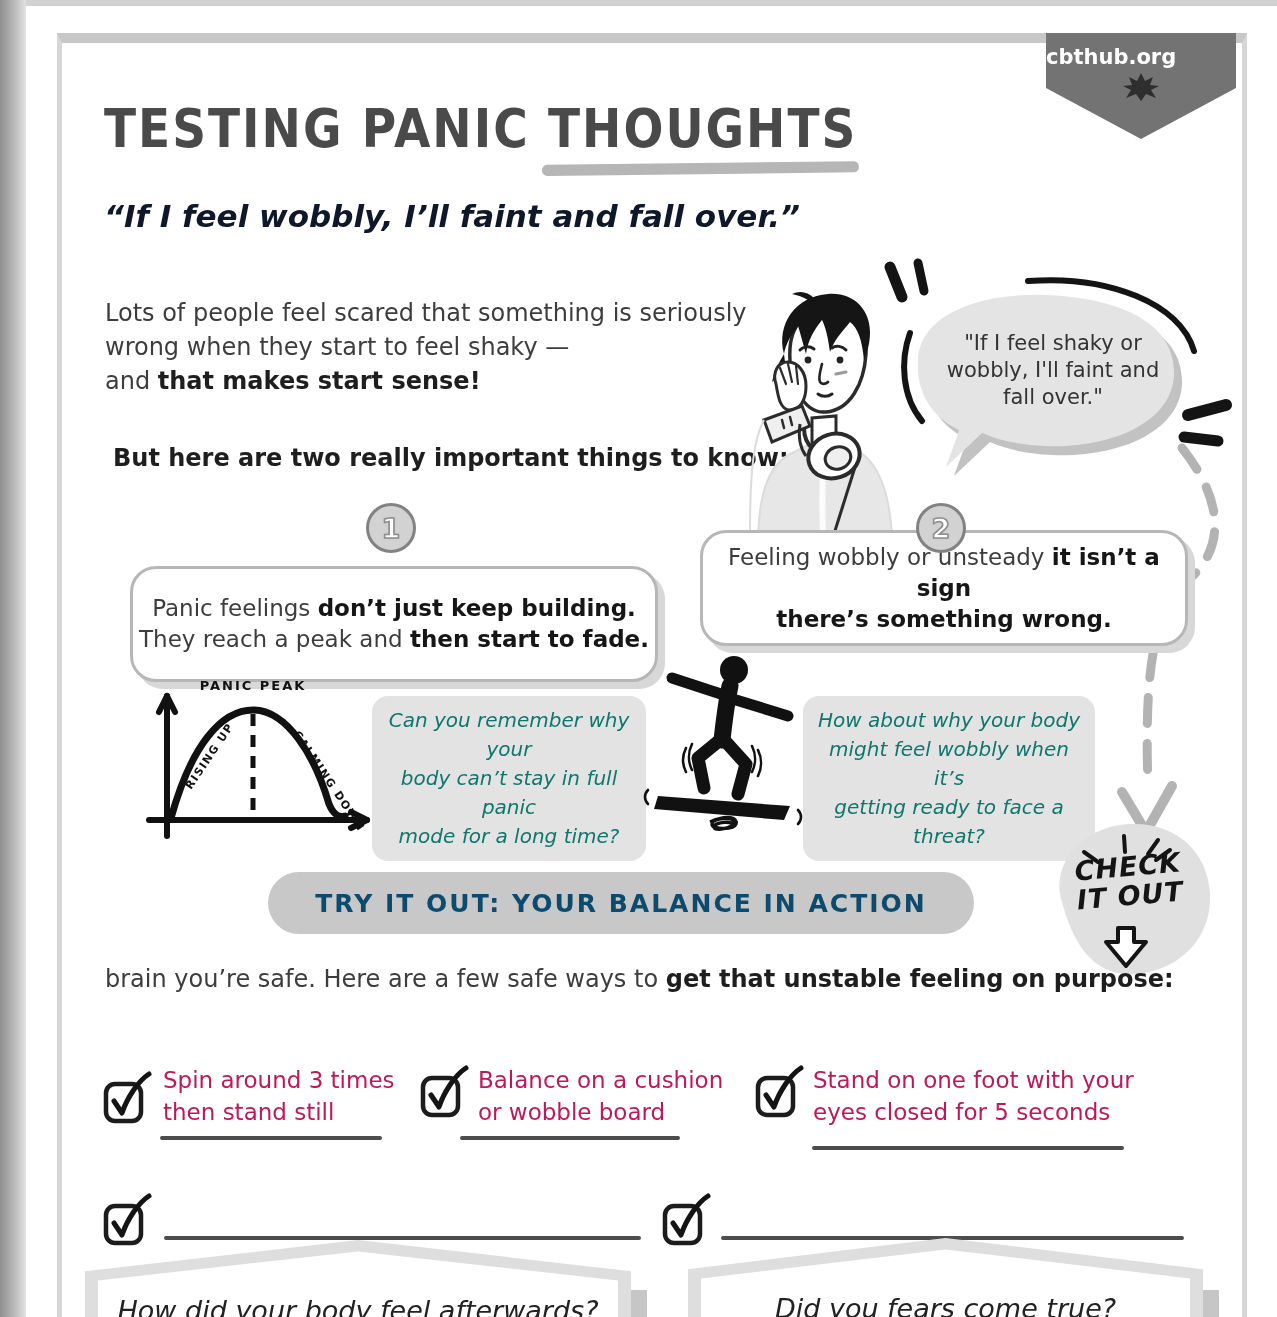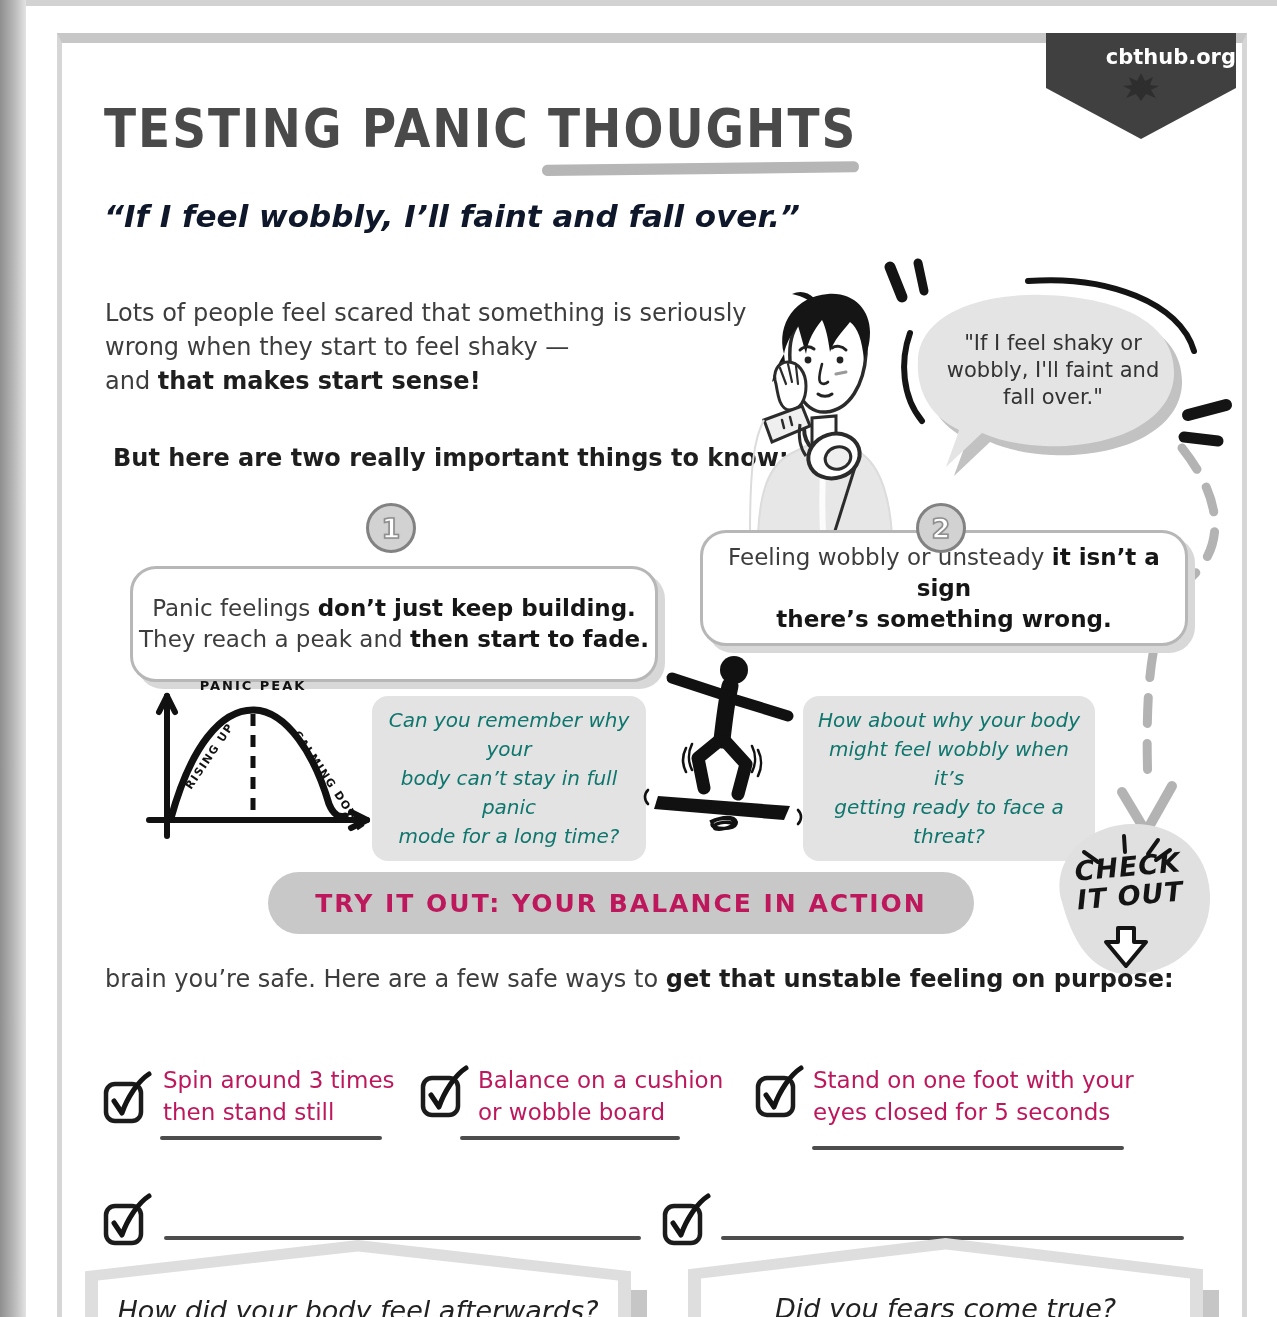--- a/index.html
+++ b/index.html
@@ -10,22 +10,22 @@
   
   #left-strip{left:0;top:0;width:26px;height:1317px;
     background:linear-gradient(to right,#8f8f8f,#b9b9b9 55%,#e3e3e3);}
   #top-strip{left:0;top:0;width:1277px;height:6px;background:#d2d2d2;}
 
   
   #frame{left:57px;top:33px;width:1180px;height:1284px;background:#fff;
     border-top:10px solid #c7c7c7;border-left:5px solid #d6d6d6;border-right:5px solid #d6d6d6;}
 
   
-  #ribbon{left:1046px;top:33px;width:190px;height:106px;background:#404040;
-    clip-path:polygon(0 0,100% 0,100% 52%,50% 100%,0 52%);text-align:right;}
+  #ribbon{left:1046px;top:33px;width:190px;height:106px;background:#737373;
+    clip-path:polygon(0 0,100% 0,100% 52%,50% 100%,0 52%);text-align:left;}
   #ribbon .site{margin-top:12px;color:#fff;font-weight:bold;font-size:21px;}
   #ribbon .star{margin-top:2px;}
 
   
   #title{left:104px;top:98px;font-weight:bold;font-size:47px;letter-spacing:2px;
     color:#4a4a4a;transform:scaleY(1.12);transform-origin:left top;white-space:nowrap;}
   #title .t2{position:relative;display:inline-block;}
   #title .t2::after{content:"";position:absolute;left:-6px;right:-2px;bottom:-13px;height:10px;
     background:#b6b6b6;border-radius:6px;transform:rotate(-0.6deg);}
   #subtitle{left:104px;top:198px;font-weight:bold;font-style:italic;font-size:31px;color:#0f172a;}
@@ -61,21 +61,21 @@
 
   
   #blob{left:1032px;top:806px;width:190px;height:180px;}
   #blob-text{left:1064px;top:852px;width:130px;text-align:center;font-weight:bold;
     font-style:italic;font-size:27px;line-height:29px;letter-spacing:1px;color:#141414;
     transform:rotate(-5deg);}
 
   
   #banner{left:268px;top:872px;width:706px;height:62px;border-radius:32px;background:#c8c8c8;
     display:flex;align-items:center;justify-content:center;font-weight:bold;font-size:25px;
-    letter-spacing:2px;color:#be185d;}
+    letter-spacing:2px;color:#0c4a6e;}
 
   #tryout-para{left:105px;top:962px;width:1090px;}
 
   
   .check-item-text{font-size:23px;line-height:32px;color:#be185d;}
   .underline{background:#4d4d4d;height:4px;border-radius:2px;}
   .write-line{background:#4d4d4d;height:4px;border-radius:2px;}
 
   
   .bbox-outer{position:absolute;height:130px;background:#dedede;

